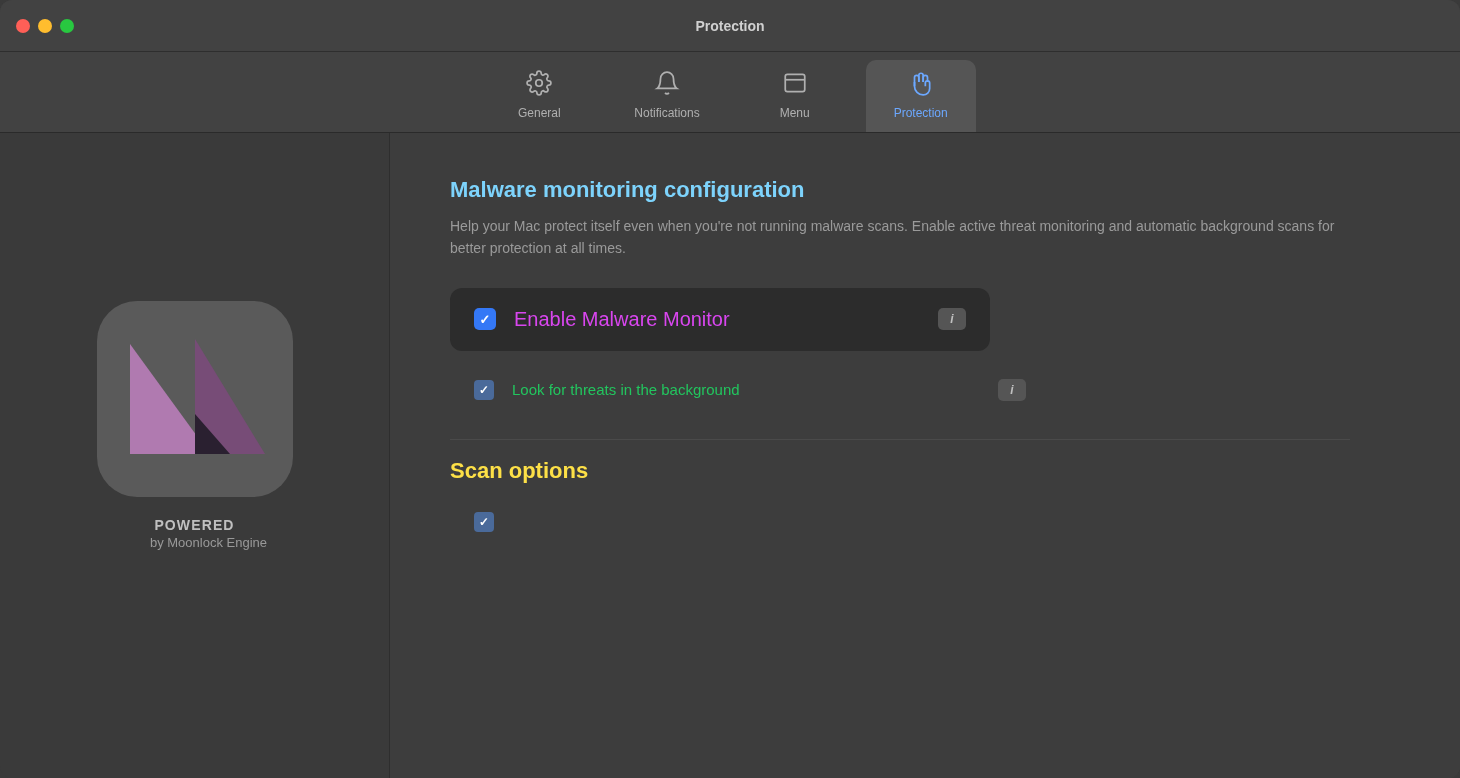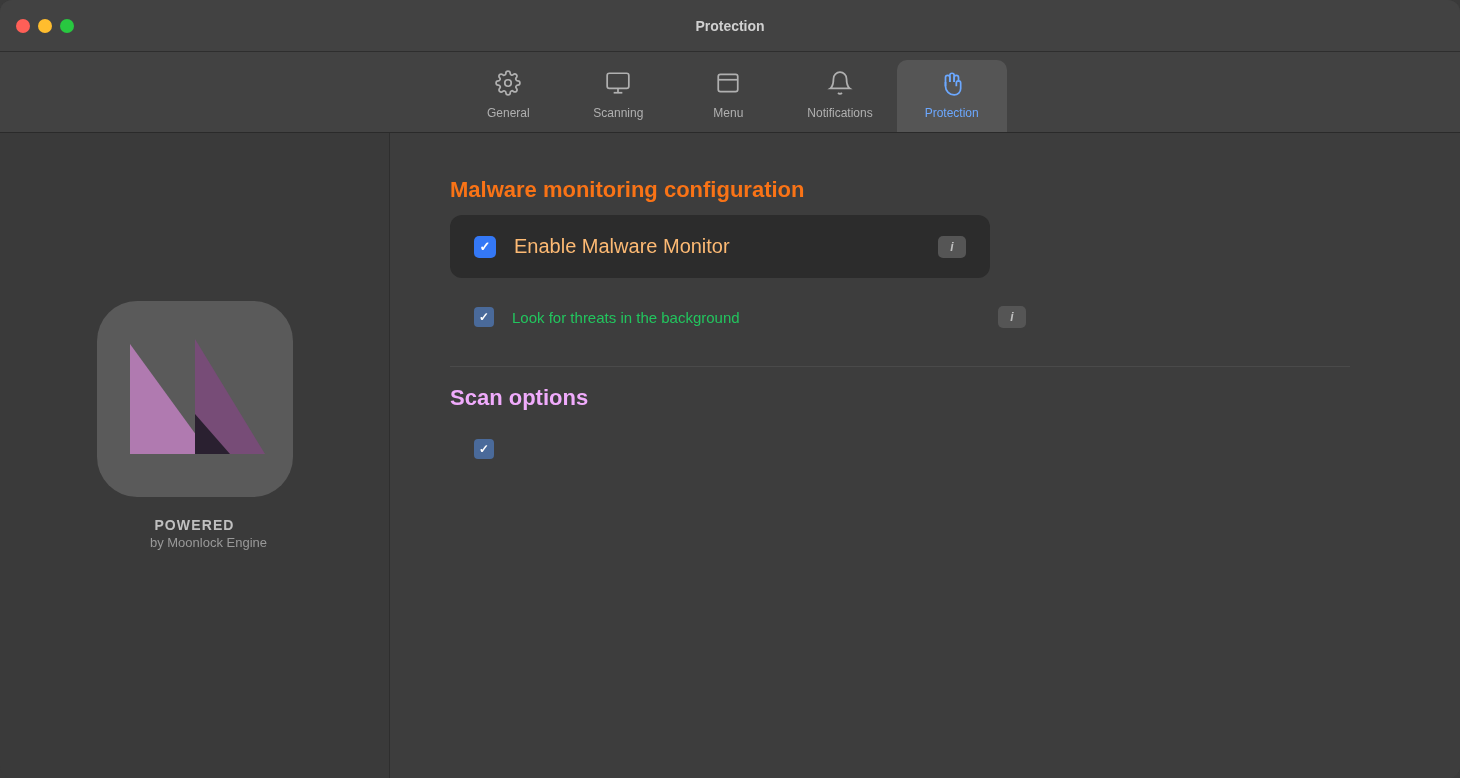--- a/index.html
+++ b/index.html
@@ -58,21 +58,21 @@
       font-weight: 600;
     }
 
     
     .toolbar {
       background: #424242;
       display: flex;
       justify-content: center;
       align-items: flex-end;
       padding: 8px 0 0 0;
-      gap: 0;
+      gap: 16px;
       flex-shrink: 0;
       border-bottom: 1px solid #2a2a2a;
     }
 
     .tab {
       display: flex;
       flex-direction: column;
       align-items: center;
       padding: 10px 24px 12px;
       cursor: pointer;
@@ -173,21 +173,21 @@
       padding: 44px 60px 40px 60px;
       overflow-y: auto;
       display: flex;
       flex-direction: column;
       gap: 0;
     }
 
     .section-title {
       font-size: 22px;
       font-weight: 600;
-      color: #f97316;
+      color: #7dd3fc;
       margin-bottom: 12px;
     }
 
     .section-description {
       font-size: 14px;
       color: #9a9a9a;
       line-height: 1.6;
       max-width: 900px;
       margin-bottom: 28px;
     }
@@ -240,21 +240,21 @@
     .checkmark {
       color: white;
       font-size: 13px;
       font-weight: 700;
       line-height: 1;
     }
 
     .option-label-main {
       font-size: 20px;
       font-weight: 500;
-      color: #fdba74;
+      color: #d946ef;
       flex: 1;
     }
 
     .option-label-sub {
       font-size: 15px;
       color: #22c55e;
       flex: 1;
     }
 
     .info-badge {
@@ -279,21 +279,21 @@
     .divider {
       height: 1px;
       background: #4a4a4a;
       margin: 18px 0;
       max-width: 900px;
     }
 
     .scan-options-title {
       font-size: 22px;
       font-weight: 600;
-      color: #f0abfc;
+      color: #fde047;
       margin-bottom: 16px;
     }
 
     
     .main-panel::-webkit-scrollbar {
       width: 6px;
     }
     .main-panel::-webkit-scrollbar-track {
       background: transparent;
     }
@@ -332,49 +332,39 @@
     <div class="tab">
       <span class="tab-icon">
         <svg width="26" height="26" viewBox="0 0 24 24" fill="none" stroke="#b0b0b0" stroke-width="1.6">
           <circle cx="12" cy="12" r="3"></circle>
           <path d="M19.4 15a1.65 1.65 0 00.33 1.82l.06.06a2 2 0 010 2.83 2 2 0 01-2.83 0l-.06-.06a1.65 1.65 0 00-1.82-.33 1.65 1.65 0 00-1 1.51V21a2 2 0 01-4 0v-.09A1.65 1.65 0 009 19.4a1.65 1.65 0 00-1.82.33l-.06.06a2 2 0 01-2.83 0 2 2 0 010-2.83l.06-.06A1.65 1.65 0 004.68 15a1.65 1.65 0 00-1.51-1H3a2 2 0 010-4h.09A1.65 1.65 0 004.6 9a1.65 1.65 0 00-.33-1.82l-.06-.06a2 2 0 010-2.83 2 2 0 012.83 0l.06.06A1.65 1.65 0 009 4.68a1.65 1.65 0 001-1.51V3a2 2 0 014 0v.09a1.65 1.65 0 001 1.51 1.65 1.65 0 001.82-.33l.06-.06a2 2 0 012.83 0 2 2 0 010 2.83l-.06.06A1.65 1.65 0 0019.4 9a1.65 1.65 0 001.51 1H21a2 2 0 010 4h-.09a1.65 1.65 0 00-1.51 1z"></path>
         </svg>
       </span>
       <span class="tab-label">General</span>
     </div>
 
+
     <div class="tab">
       <span class="tab-icon">
         <svg width="26" height="26" viewBox="0 0 24 24" fill="none" stroke="#b0b0b0" stroke-width="1.6">
-          <rect x="2" y="3" width="20" height="14" rx="2" ry="2"></rect>
-          <line x1="8" y1="21" x2="16" y2="21"></line>
-          <line x1="12" y1="17" x2="12" y2="21"></line>
+          <path d="M18 8A6 6 0 006 8c0 7-3 9-3 9h18s-3-2-3-9"></path>
+          <path d="M13.73 21a2 2 0 01-3.46 0"></path>
         </svg>
       </span>
-      <span class="tab-label">Scanning</span>
+      <span class="tab-label">Notifications</span>
     </div>
 
     <div class="tab">
       <span class="tab-icon">
         <svg width="26" height="26" viewBox="0 0 24 24" fill="none" stroke="#b0b0b0" stroke-width="1.6">
           <rect x="3" y="4" width="18" height="16" rx="2"></rect>
           <line x1="3" y1="9" x2="21" y2="9"></line>
         </svg>
       </span>
       <span class="tab-label">Menu</span>
-    </div>
-
-    <div class="tab">
-      <span class="tab-icon">
-        <svg width="26" height="26" viewBox="0 0 24 24" fill="none" stroke="#b0b0b0" stroke-width="1.6">
-          <path d="M18 8A6 6 0 006 8c0 7-3 9-3 9h18s-3-2-3-9"></path>
-          <path d="M13.73 21a2 2 0 01-3.46 0"></path>
-        </svg>
-      </span>
-      <span class="tab-label">Notifications</span>
     </div>
 
     <div class="tab active">
       <span class="tab-icon">
         <svg width="26" height="26" viewBox="0 0 24 24" fill="none" stroke="#6ca8ff" stroke-width="1.6">
           <path d="M18 11V7a2 2 0 00-4 0v4"></path>
           <path d="M14 11V5a2 2 0 00-4 0v6"></path>
           <path d="M10 11V7a2 2 0 00-4 0v8a8 8 0 008 8 6 6 0 006-6v-5a2 2 0 00-4 0v3"></path>
           <line x1="6" y1="11" x2="6" y2="15"></line>
         </svg>
@@ -403,20 +393,21 @@
       </div>
       <div class="sidebar-powered">
         <div class="sidebar-powered-main">POWERED</div>
         <div class="sidebar-powered-sub">by Moonlock Engine</div>
       </div>
     </div>
 
     <div class="main-panel">
 
       <h2 class="section-title">Malware monitoring configuration</h2>
+      <p class="section-description">Help your Mac protect itself even when you're not running malware scans. Enable active threat monitoring and automatic background scans for better protection at all times.</p>
 
       <div class="option-row-highlighted">
         <div class="checkbox-blue">
           <span class="checkmark">✓</span>
         </div>
         <span class="option-label-main">Enable Malware Monitor</span>
         <div class="info-badge">
           <span class="info-badge-text">i</span>
         </div>
       </div>

